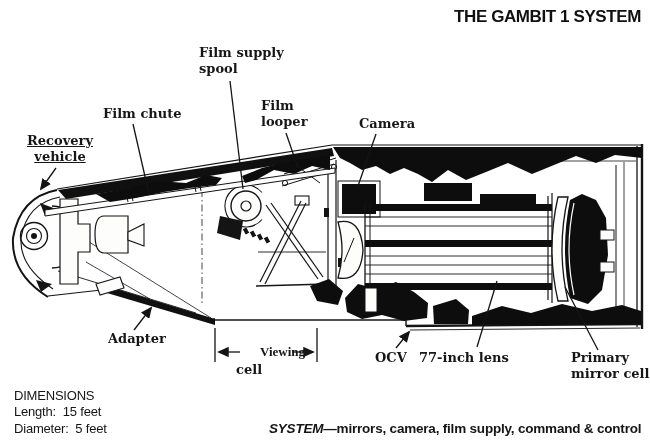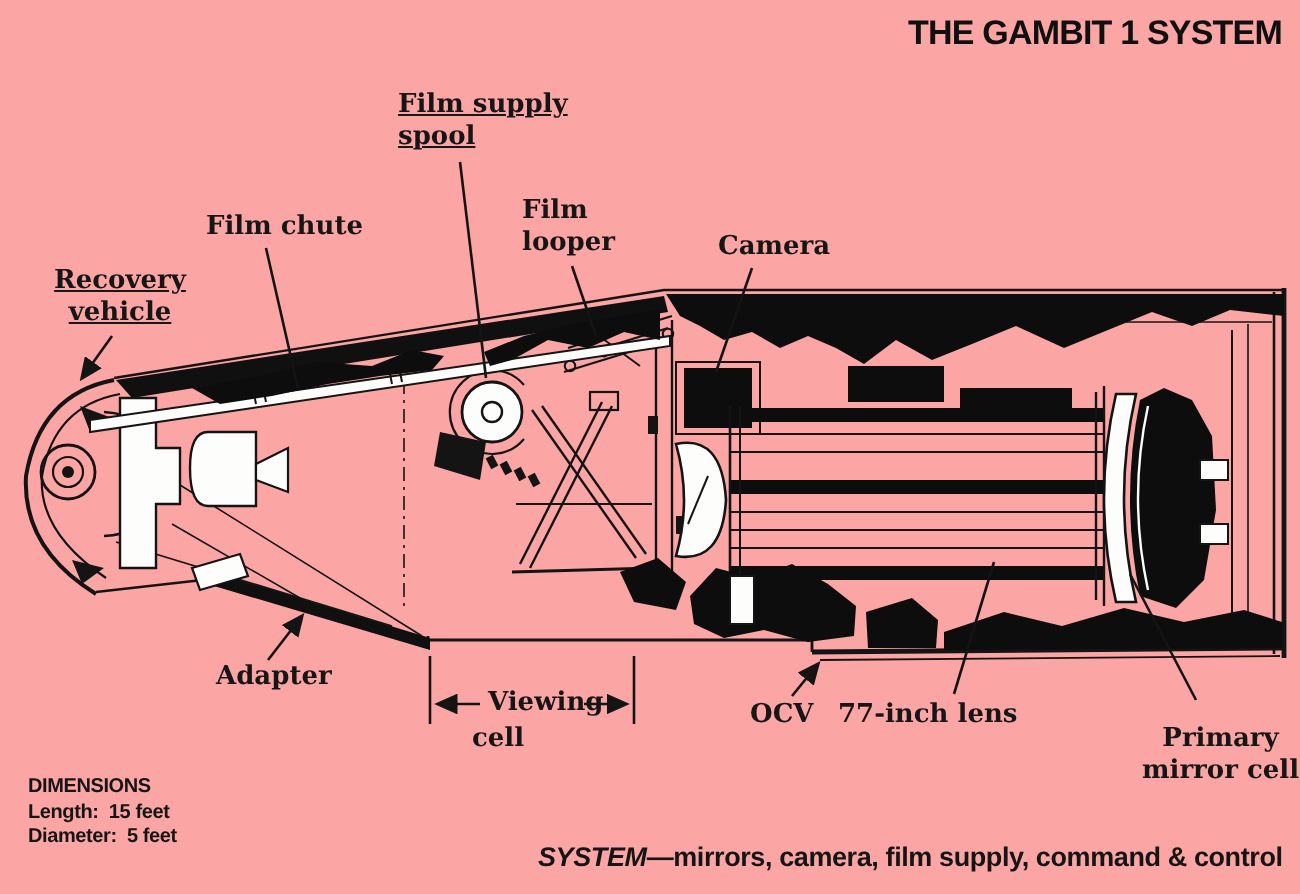--- a/index.html
+++ b/index.html
@@ -1,34 +1,34 @@
 <!DOCTYPE html>
 <html><head>
 <meta charset="utf-8">
 <style>
   html,body{margin:0;padding:0;background:#e8e8e8;}
   #stage{
-    position:relative;width:650px;height:447px;background:#fca5a5;
+    position:relative;width:650px;height:447px;background:#ffffff;
     overflow:hidden;font-family:"DejaVu Serif",serif;color:#141414;
   }
   #art{position:absolute;left:0;top:0;}
   .lbl{
     position:absolute;font-family:"DejaVu Serif",serif;font-weight:bold;
     font-size:13px;line-height:1.22;color:#161616;white-space:nowrap;
   }
   .lbl.center{text-align:center;text-decoration:underline;}
   #title{
     position:absolute;top:7px;right:9px;
     font-family:"Liberation Sans",sans-serif;font-weight:bold;
     font-size:17px;letter-spacing:-0.4px;color:#101010;
   }
   #dims{
     position:absolute;left:14px;top:388px;
-    font-family:"Liberation Sans",sans-serif;font-weight:bold;
-    font-size:10px;line-height:1.26;letter-spacing:-0.2px;color:#151515;
+    font-family:"Liberation Sans",sans-serif;font-weight:normal;
+    font-size:13px;line-height:1.26;letter-spacing:-0.2px;color:#151515;
   }
   #dims div{white-space:pre;}
   #payload{
     position:absolute;left:269px;top:421px;
     font-family:"Liberation Sans",sans-serif;font-weight:bold;
     font-size:13.5px;letter-spacing:-0.2px;color:#151515;white-space:nowrap;
   }
   #payload .kw{font-style:italic;}
 </style>
 </head>
@@ -212,42 +212,42 @@
 
   <div id="title">THE GAMBIT 1 SYSTEM</div>
 
   <div class="lbl center" style="left:22px;top:133px;width:76px;">
     <div>Recovery</div>
     <div>vehicle</div>
   </div>
 
   <div class="lbl" style="left:103px;top:106px;">Film chute</div>
 
-  <div class="lbl" style="left:199px;top:45px;text-decoration:underline;">
+  <div class="lbl" style="left:199px;top:45px;">
     <div>Film supply</div>
     <div>spool</div>
   </div>
 
   <div class="lbl" style="left:261px;top:98px;">
     <div>Film</div>
     <div>looper</div>
   </div>
 
   <div class="lbl" style="left:359px;top:116px;">Camera</div>
 
   <div class="lbl" style="left:108px;top:331px;">Adapter</div>
 
-  <div class="lbl" style="left:244px;top:344px;">Viewing</div>
+  <div class="lbl" style="left:260px;top:344px;font-family:Liberation Serif, serif;">Viewing</div>
   <div class="lbl" style="left:236px;top:362px;">cell</div>
 
   <div class="lbl" style="left:375px;top:350px;">OCV</div>
 
   <div class="lbl" style="left:419px;top:350px;">77-inch lens</div>
 
-  <div class="lbl" style="left:571px;top:362px;text-align:center;">
+  <div class="lbl" style="left:571px;top:350px;">
     <div>Primary</div>
     <div>mirror cell</div>
   </div>
 
   <div id="dims">
     <div>DIMENSIONS</div>
     <div>Length:  15 feet</div>
     <div>Diameter:  5 feet</div>
   </div>
 

